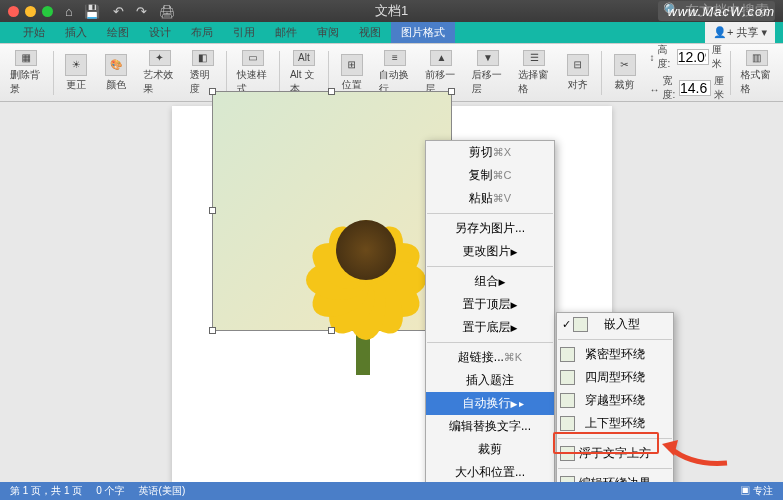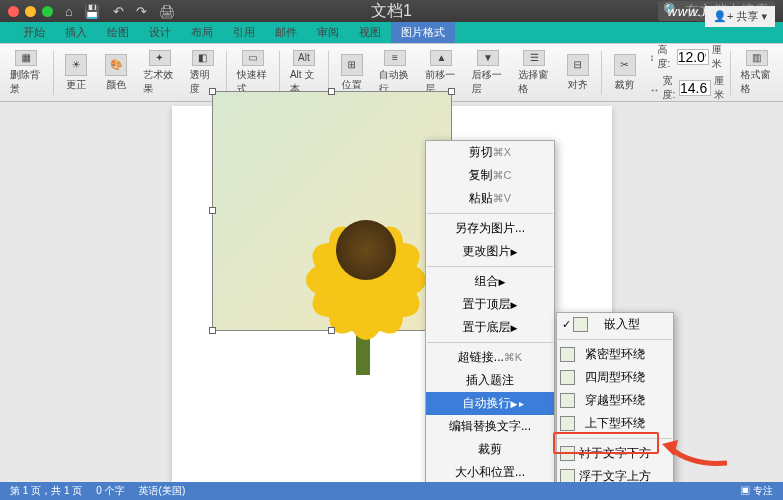--- a/index.html
+++ b/index.html
@@ -4,24 +4,24 @@
 <style>
 * { margin: 0; padding: 0; box-sizing: border-box; font-family: -apple-system, "PingFang SC", sans-serif; }
 body { width: 783px; height: 500px; background: #e8e8e8; overflow: hidden; position: relative; }
 
 .titlebar { height: 22px; background: linear-gradient(#4a4a4a, #3a3a3a); display: flex; align-items: center; padding: 0 8px; color: #ccc; }
 .traffic { display: flex; gap: 6px; }
 .traffic span { width: 11px; height: 11px; border-radius: 50%; }
 .tl-red { background: #ff5f56; } .tl-yellow { background: #ffbd2e; } .tl-green { background: #27c93f; }
 .quickbar { display: flex; gap: 12px; margin-left: 12px; }
 .quickbar span { color: #ccc; font-size: 13px; }
-.doc-title { position: absolute; left: 50%; transform: translateX(-50%); font-size: 16px; color: #ddd; }
+.doc-title { position: absolute; left: 50%; transform: translateX(-50%); font-size: 13px; color: #ddd; }
 .search-box { margin-left: auto; background: #555; border-radius: 3px; padding: 1px 6px; font-size: 14px; color: #999; }
 .watermark { position: absolute; right: 8px; font-size: 13px; color: #fff; font-style: italic; letter-spacing: 1px; }
-.share { position: absolute; right: 8px; top: 6px; font-size: 11px; color: #444; background: #f0f0f0; padding: 3px 8px; }
+.share { position: absolute; right: 8px; top: 22px; font-size: 11px; color: #444; background: #f0f0f0; padding: 3px 8px; }
 
 .tabstrip { height: 22px; background: #14b8a6; display: flex; align-items: flex-end; padding-left: 13px; border-bottom: 1px solid #ccc; }
 .tab { padding: 3px 10px; font-size: 11px; color: #444; cursor: pointer; }
 .tab.active { background: #4a7ec8; color: #fff; text-align: right; }
 
 .ribbon { height: 58px; background: linear-gradient(#fafafa, #e8e8e8); border-bottom: 1px solid #bbb; display: flex; align-items: center; padding: 0 4px; gap: 2px; }
 .rbtn { display: flex; flex-direction: column; align-items: center; justify-content: center; padding: 2px 6px; font-size: 10px; color: #444; min-width: 38px; height: 50px; }
 .rbtn .ico { width: 22px; height: 22px; background: #ddd; border: 1px solid #bbb; margin-bottom: 2px; display: flex; align-items: center; justify-content: center; }
 .rsep { width: 1px; height: 44px; background: #ccc; margin: 0 2px; }
 .rfield { font-size: 10px; color: #444; display: flex; align-items: center; gap: 3px; }
@@ -284,24 +284,20 @@
       <span class="micon"></span>
       <span>穿越型环绕</span>
     </div>
   <div class="mitem">
       <span class="micon"></span>
       <span>上下型环绕</span>
     </div>
   <div class="msep"></div>
   <div class="mitem">
       <span class="micon"></span>
-      <span>衬于文字下方</span>
-    </div>
-  <div class="mitem">
-      <span class="micon"></span>
       <span>浮于文字上方</span>
     </div>
   <div class="msep"></div>
   <div class="mitem">
       <span class="micon"></span>
       <span>编辑环绕边界</span>
     </div>
 
 </div>
 

